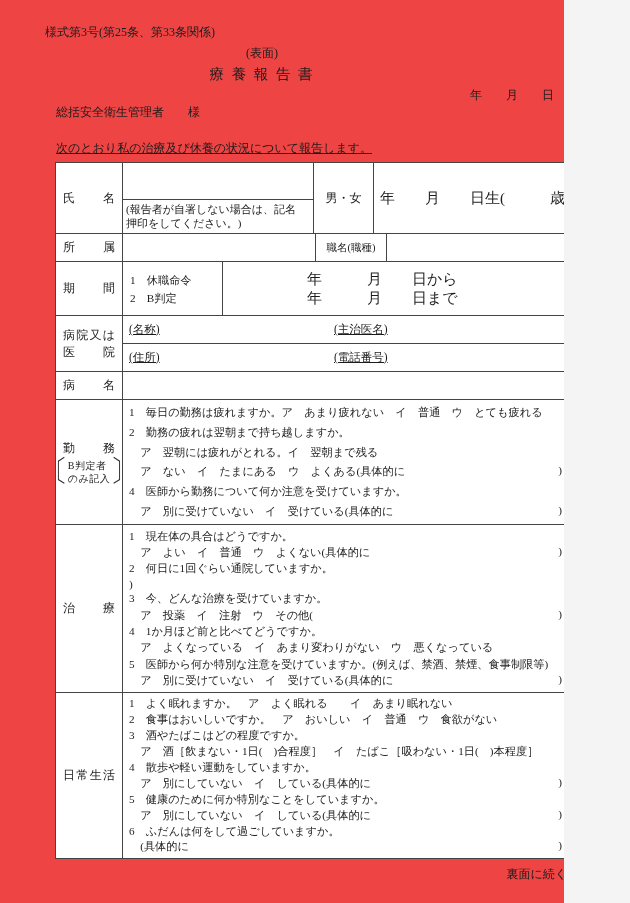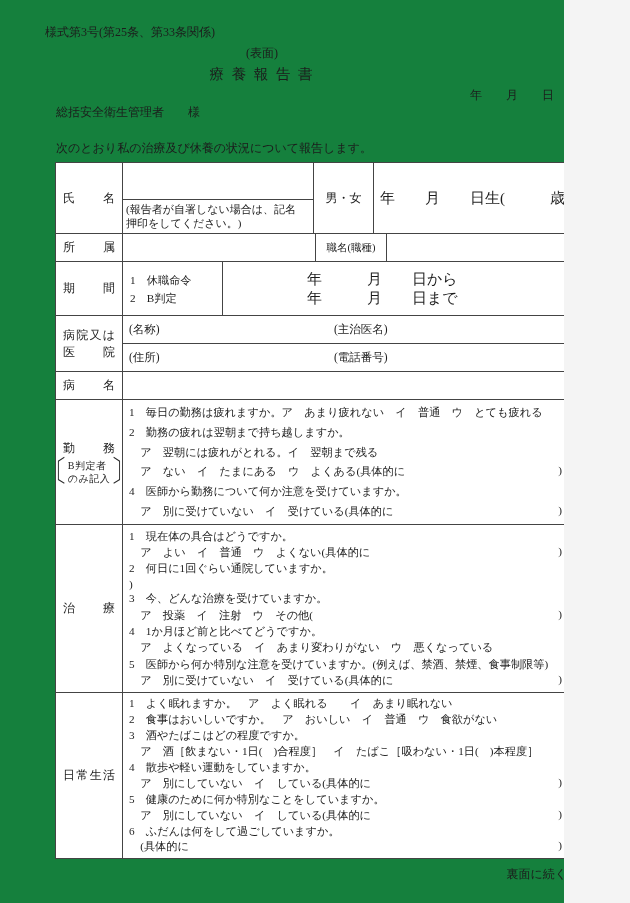--- a/index.html
+++ b/index.html
@@ -1,28 +1,28 @@
 <!DOCTYPE html>
 <html lang="ja"><head>
 <meta charset="utf-8">
 <style>
   html,body{margin:0;padding:0;background:#f4f4f4;}
   .page{
-    position:relative;width:564px;height:903px;background:#15803d;
+    position:relative;width:564px;height:903px;background:#ef4444;
     font-family:"Liberation Serif","DejaVu Serif",serif;color:#1c1c1c;
     overflow:hidden;box-sizing:border-box;
   }
   .page *{box-sizing:border-box;}
   .abs{position:absolute;white-space:pre;}
   .form-number{left:45px;top:24px;font-size:12px;}
   .side-label{left:0;top:45px;width:524px;text-align:center;font-size:12px;}
   .doc-title{left:0;top:65px;width:524px;text-align:center;font-size:14.5px;letter-spacing:2px;}
   .date-line{left:470px;top:87px;font-size:12px;}
   .addressee{left:56px;top:104px;font-size:12px;}
-  .intro{left:56px;top:140px;font-size:12px;}
+  .intro{left:56px;top:140px;font-size:12px;text-decoration:underline;}
   .footer-note{left:447px;top:866px;width:120px;text-align:right;font-size:12px;}
 
   .report-table{position:absolute;left:55px;top:162px;width:522px;border:1px solid #444;background:#fff;}
   .t-row{display:flex;border-top:1px solid #444;}
   .t-row:first-child{border-top:none;}
   .cell{border-right:1px solid #444;}
   .cell:last-child,.nocell{border-right:none;}
   .cell-label{
     width:67px;min-width:67px;display:flex;flex-direction:column;
     justify-content:center;align-items:center;padding:0 7px;font-size:12px;
@@ -47,21 +47,21 @@
   
   .row-period{height:54px;}
   .period-opts{width:100px;min-width:100px;display:flex;flex-direction:column;justify-content:center;padding-left:7px;font-size:11.2px;line-height:18px;white-space:pre;}
   .period-dates{flex:1;display:flex;flex-direction:column;justify-content:center;padding-left:84px;font-size:15px;line-height:19px;white-space:pre;}
   .period-line2{display:flex;}
   .period-duration{margin-left:110px;}
 
   
   .row-hospital{height:56px;}
   .hospital-content{flex:1;display:flex;flex-direction:column;}
-  .hosp-sub{flex:1;display:flex;align-items:center;padding-left:6px;font-size:11.5px;white-space:pre;}
+  .hosp-sub{flex:1;display:flex;align-items:center;padding-left:6px;font-size:11.5px;white-space:pre;text-decoration:underline;}
   .hosp-sub:first-child{border-bottom:1px solid #444;}
   .hosp-left{width:205px;display:inline-block;}
 
   
   .row-disease{height:28px;}
   .disease-content{flex:1;}
 
   
   .row-work{height:125px;}
   .row-treatment{height:168px;}

